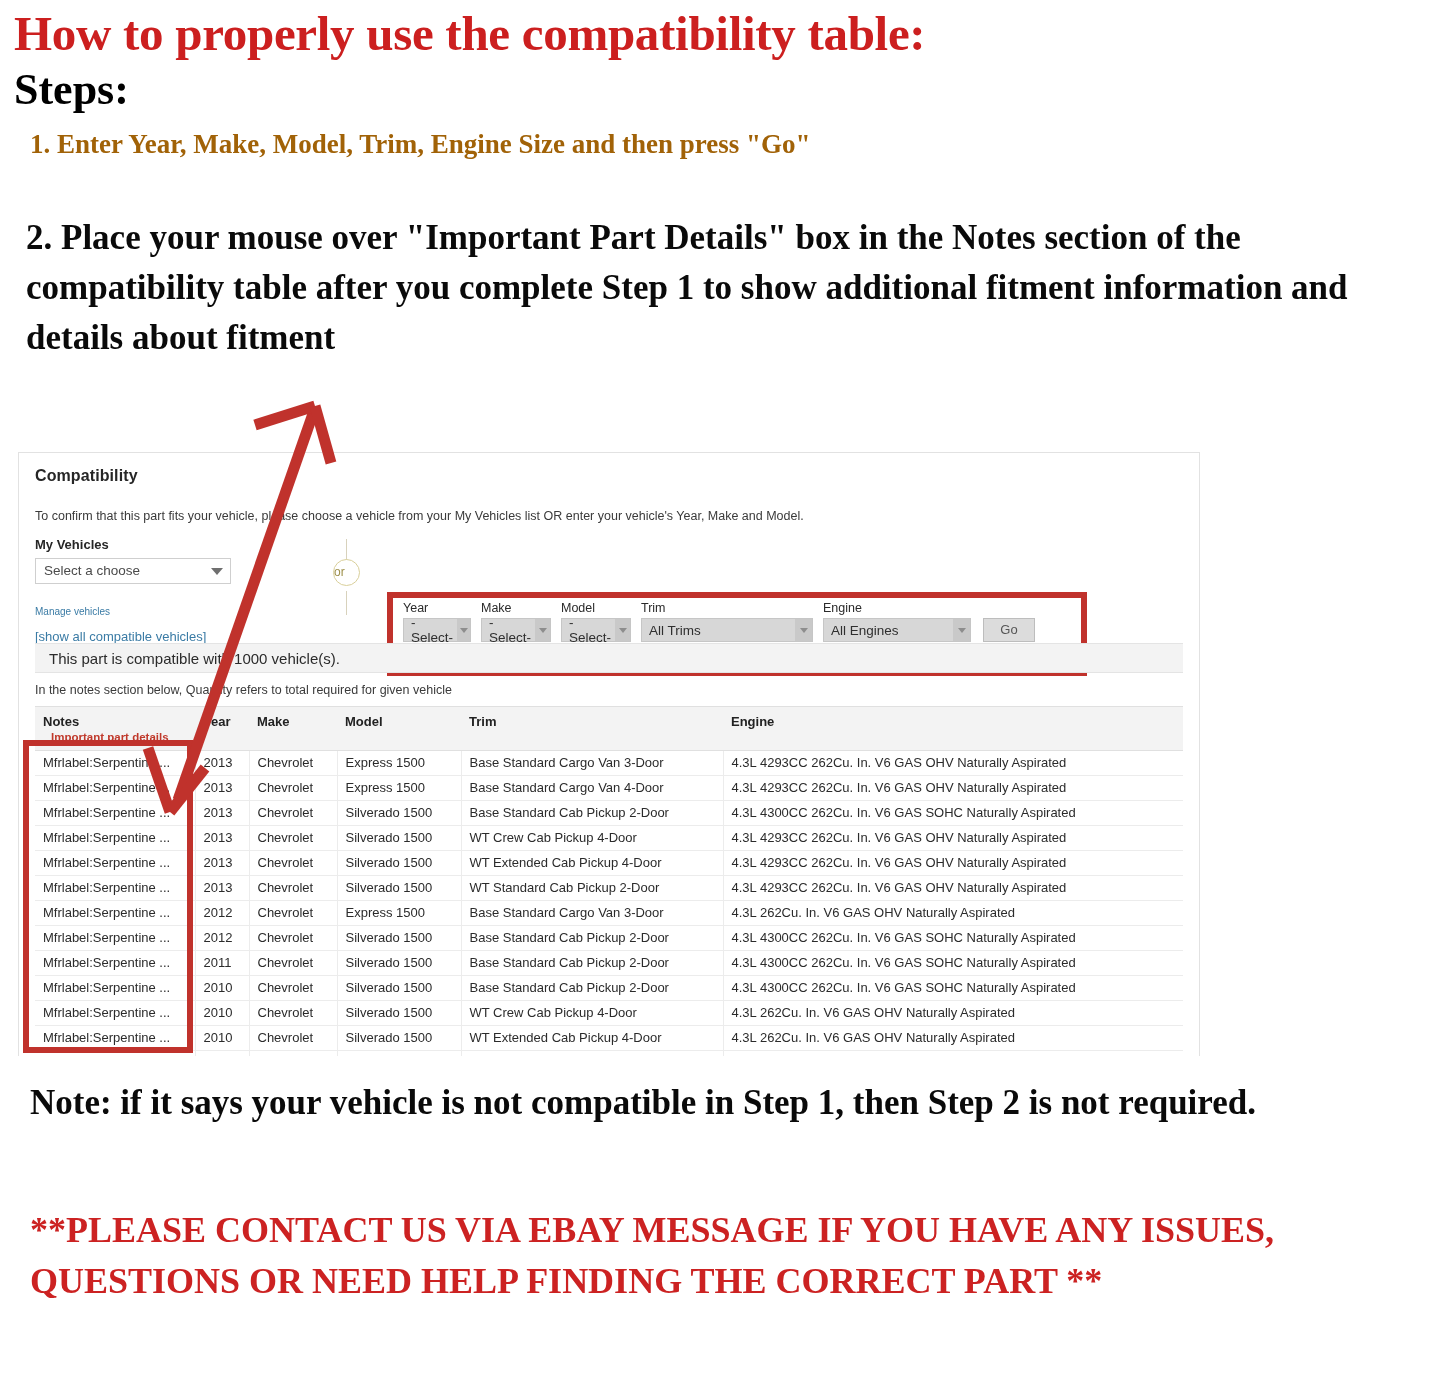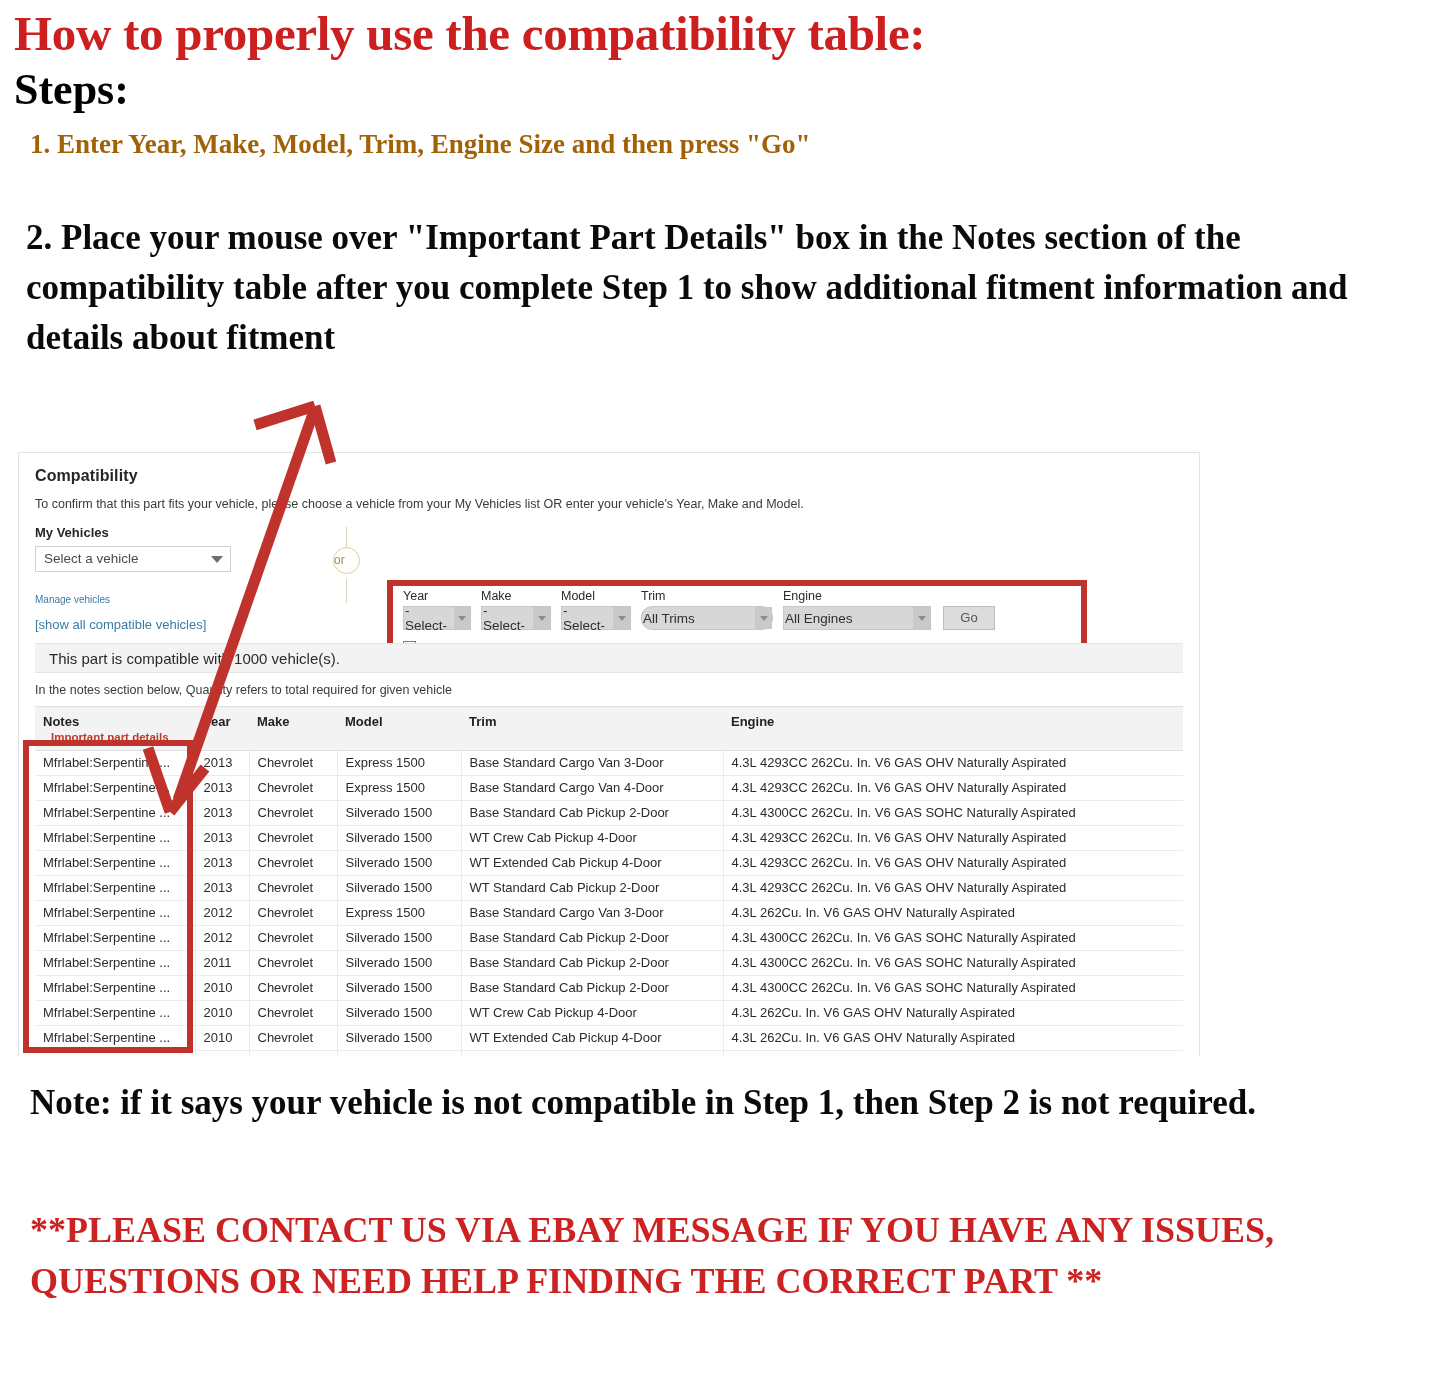--- a/index.html
+++ b/index.html
@@ -72,21 +72,21 @@
   .panel-inner {
     position: relative;
     padding: 14px 16px 0 16px;
     height: 100%;
   }
   .compat-title {
     font-size: 16px;
     font-weight: bold;
     color: #262626;
     letter-spacing: 0.1px;
-    margin: 0 0 12px 0;
+    margin: 0 0 24px 0;
   }
   .compat-sub {
     font-size: 12.5px;
     color: #3a3a3a;
     margin: 0 0 14px 0;
   }
 
   
   .selector-row {
     position: relative;
@@ -200,42 +200,42 @@
   }
   .fake-select {
     height: 24px;
     background: #d7d7d7;
     border: 1px solid #c6c6c6;
     display: flex;
     align-items: center;
     justify-content: space-between;
     font-size: 13.5px;
     color: #2f2f2f;
-    padding: 0 0 0 1px;
+    padding: 0 0 0 7px;
   }
   .fake-select .arrow-box {
     width: 17px;
     height: 22px;
     background: #c9c9c9;
     display: flex;
     align-items: center;
     justify-content: center;
     margin-left: 4px;
   }
   .fake-select .arrow-box i {
     display: block;
     width: 0; height: 0;
     border-left: 4px solid transparent;
     border-right: 4px solid transparent;
     border-top: 5px solid #8d8d8d;
   }
   .w-year { width: 68px; }
   .w-make { width: 70px; }
   .w-model { width: 70px; }
-  .w-trim { width: 132px; border-radius: 11px; }
+  .w-trim { width: 172px; }
   .w-engine { width: 148px; }
   .go-btn {
     width: 52px;
     height: 24px;
     background: #dcdcdc;
     border: 1px solid #bdbdbd;
     font-size: 13px;
     color: #555555;
     text-align: center;
     line-height: 22px;
@@ -416,21 +416,21 @@
   <div class="panel-inner">
 
     <div class="compat-title">Compatibility</div>
     <div class="compat-sub">To confirm that this part fits your vehicle, please choose a vehicle from your My Vehicles list OR enter your vehicle's Year, Make and Model.</div>
 
     <div class="selector-row">
 
       <div class="my-vehicles-col">
         <div class="mv-label">My Vehicles</div>
         <div class="mv-select">
-          <span>Select a vehicle</span>
+          <span>Select a choose</span>
           <span class="mv-caret"></span>
         </div>
         <a class="link-blue">Manage vehicles</a>
         <a class="link-show-all">[show all compatible vehicles]</a>
       </div>
 
       <div class="or-divider">
         <div class="or-line-top"></div>
         <div class="or-circle">or</div>
         <div class="or-line-bot"></div>

